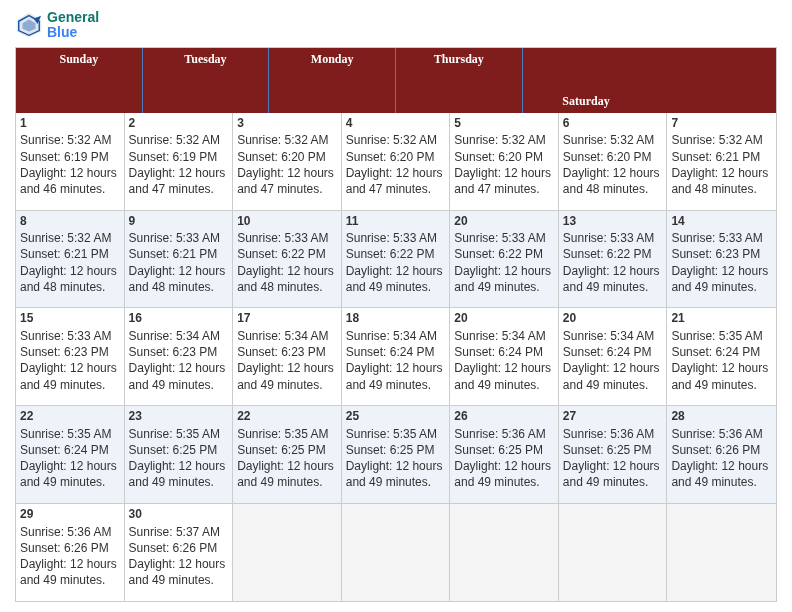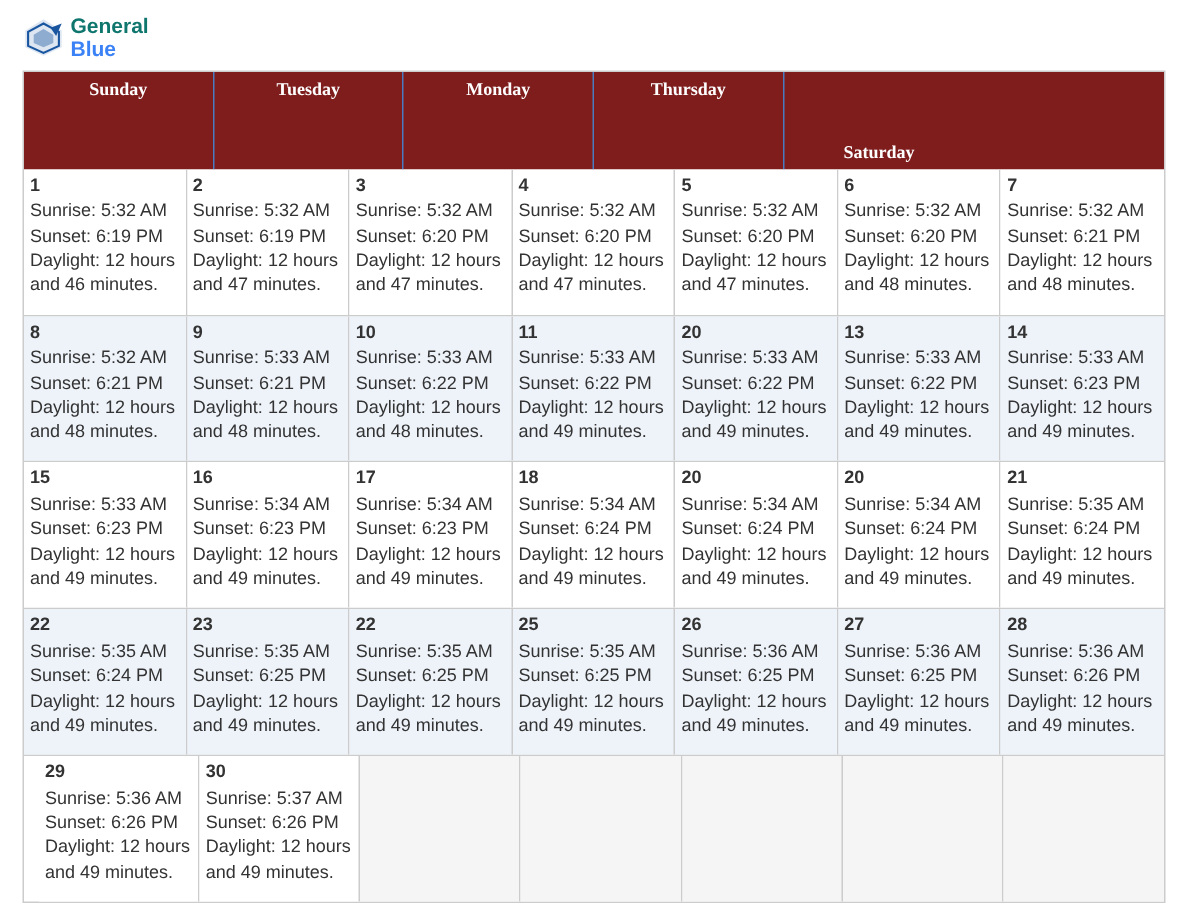--- a/index.html
+++ b/index.html
@@ -91,21 +91,20 @@
       flex-direction: column;
     }
     .cal-row {
       display: grid;
       grid-template-columns: repeat(7, 1fr);
       flex: 1;
       border-bottom: 1px solid #ccc;
     }
     .cal-row:last-child {
       border-bottom: none;
-      margin-left: 10px;
     }
     .cal-cell {
       border-right: 1px solid #ccc;
       padding: 3px 4px;
       font-size: 9.5px;
       color: #333;
       line-height: 1.3;
       vertical-align: top;
       background: #fff;
       min-height: 0;

